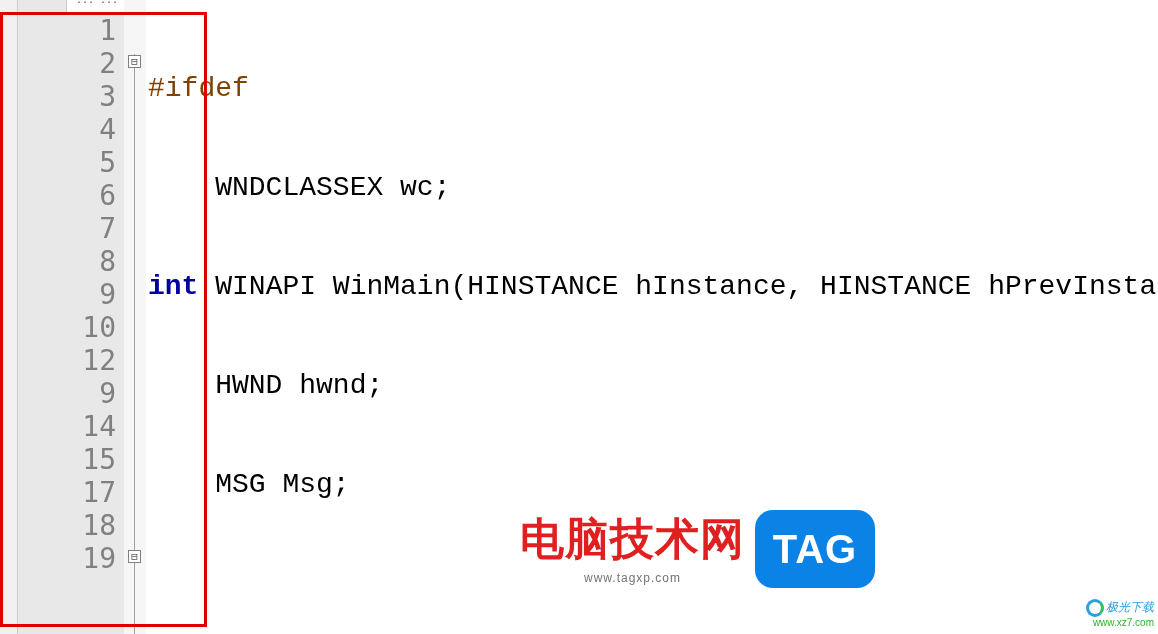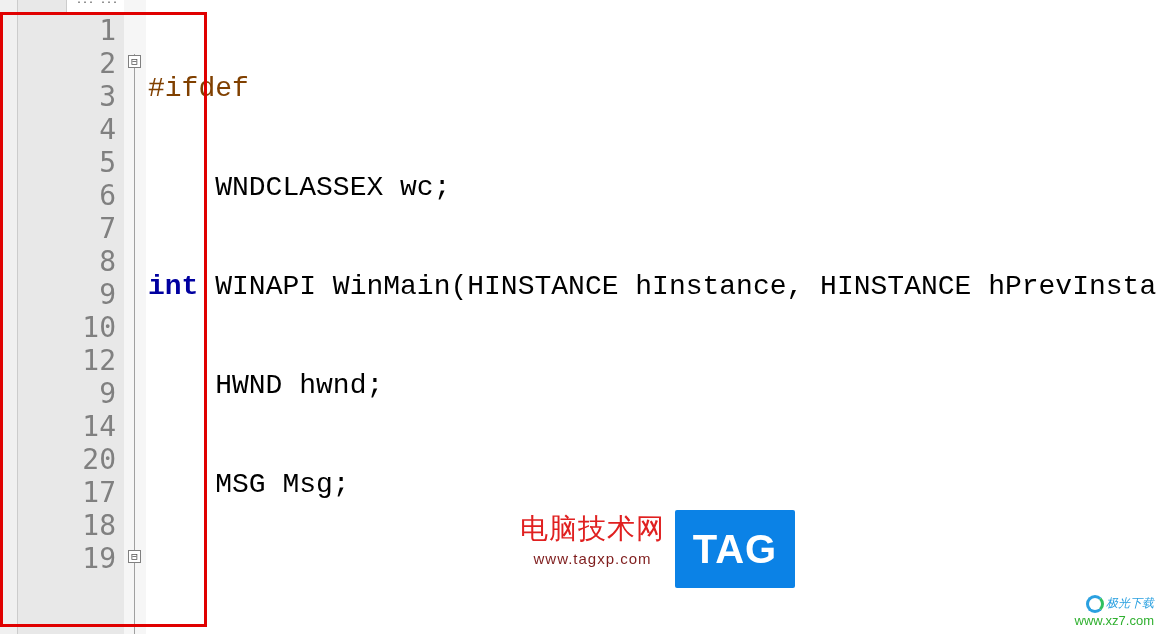--- a/index.html
+++ b/index.html
@@ -23,27 +23,27 @@
   .code .row { height: 33px; padding-left: 2px; }
 
   .kw { color: #0000a0; font-weight: 700; }   
   .pp { color: #804000; }  
   .id { color: #000; }
 
   .redbox { position: absolute; left: 0; top: 12px; width: 207px; height: 615px; border: 3px solid #e00000; pointer-events: none; z-index: 50; }
 
   .watermark { position: absolute; left: 520px; top: 510px; z-index: 40; display: flex; align-items: flex-start; pointer-events: none; }
   .wm-cn { display: flex; flex-direction: column; align-items: center; }
-  .wm-cn-top { font-family: "Microsoft YaHei", sans-serif; font-size: 28px; font-weight: 400; color: #e02020; letter-spacing: 1px; }
-  .wm-cn-bot { font-family: Arial, sans-serif; font-size: 15px; color: #7f1d1d; letter-spacing: 1px; margin-top: 2px; }
-  .wm-tag { margin-left: 10px; width: 120px; height: 78px; background: #0b82e6; border-radius: 2px; display: flex; align-items: center; justify-content: center; }
+  .wm-cn-top { font-family: "Microsoft YaHei", sans-serif; font-size: 44px; font-weight: 700; color: #e02020; letter-spacing: 1px; }
+  .wm-cn-bot { font-family: Arial, sans-serif; font-size: 12px; color: #737373; letter-spacing: 1px; margin-top: 2px; }
+  .wm-tag { margin-left: 10px; width: 120px; height: 78px; background: #0b82e6; border-radius: 18px; display: flex; align-items: center; justify-content: center; }
   .wm-tag span { font-family: Arial, sans-serif; font-size: 40px; font-weight: 900; color: #fff; letter-spacing: 1px; }
   .wm-jg { position: absolute; right: 4px; bottom: 6px; z-index: 41; text-align: right; pointer-events: none; }
   .wm-jg .jt { font-family: "Microsoft YaHei"; font-size: 12px; font-style: italic; color: #2aa0e0; }
-  .wm-jg .ju { font-family: Arial; font-size: 13px; color: #30b030; margin-left: 36px; }
+  .wm-jg .ju { font-family: Arial; font-size: 10px; color: #30b030; margin-left: 36px; }
   .wm-jg .ring { display:inline-block; width:18px; height:18px; border:3px solid #2aa0e0; border-right-color:#30c060; border-radius:50%; vertical-align:middle; margin-right:2px;}
 </style>
 </head>
 <body>
 
 <div class="editor">
   <div class="tab-stub">··· ···</div>
   <div class="left-stub"></div>
 
   <div class="gutter">
@@ -53,21 +53,21 @@
     <div class="ln">4</div>
     <div class="ln">5</div>
     <div class="ln">6</div>
     <div class="ln">7</div>
     <div class="ln">8</div>
     <div class="ln">9</div>
     <div class="ln">10</div>
     <div class="ln">12</div>
     <div class="ln">9</div>
     <div class="ln">14</div>
-    <div class="ln">20</div>
+    <div class="ln">15</div>
     <div class="ln">17</div>
     <div class="ln">18</div>
     <div class="ln">19</div>
   </div>
 
   <div class="fold-col">
     <div class="fold-line"></div>
     <div class="fold-mark m1">⊟</div>
     <div class="fold-mark m2">⊟</div>
   </div>

